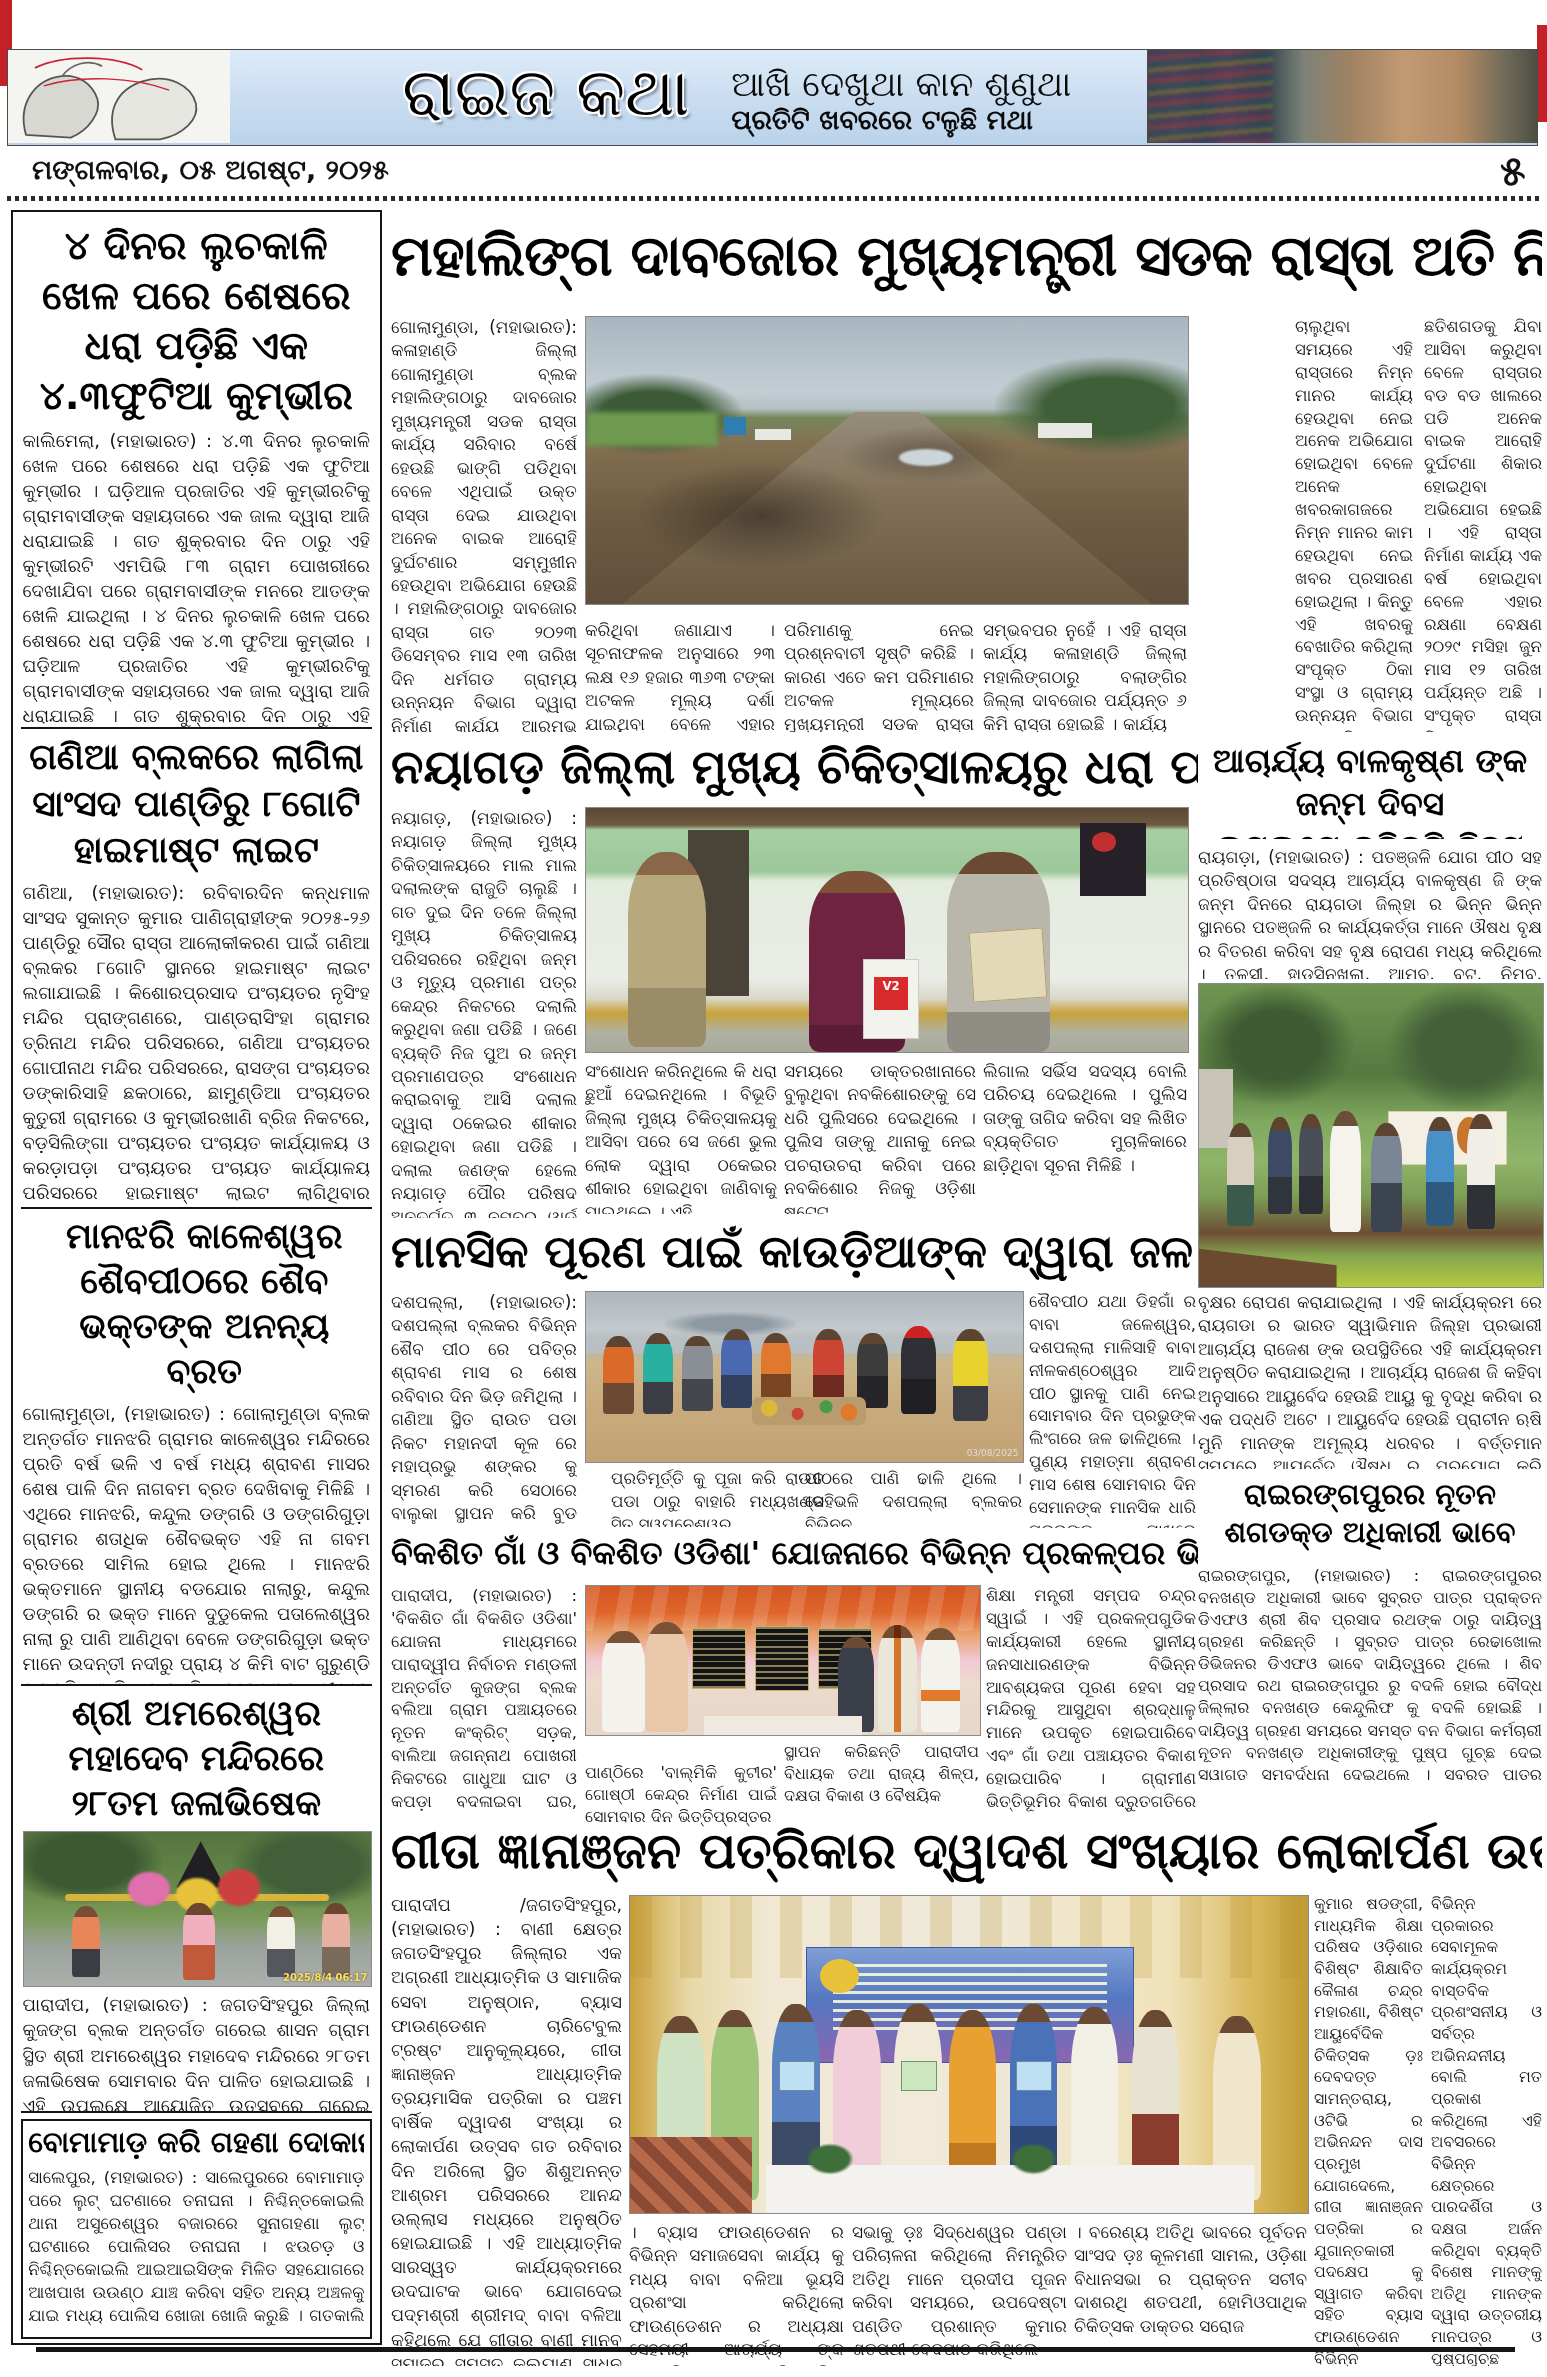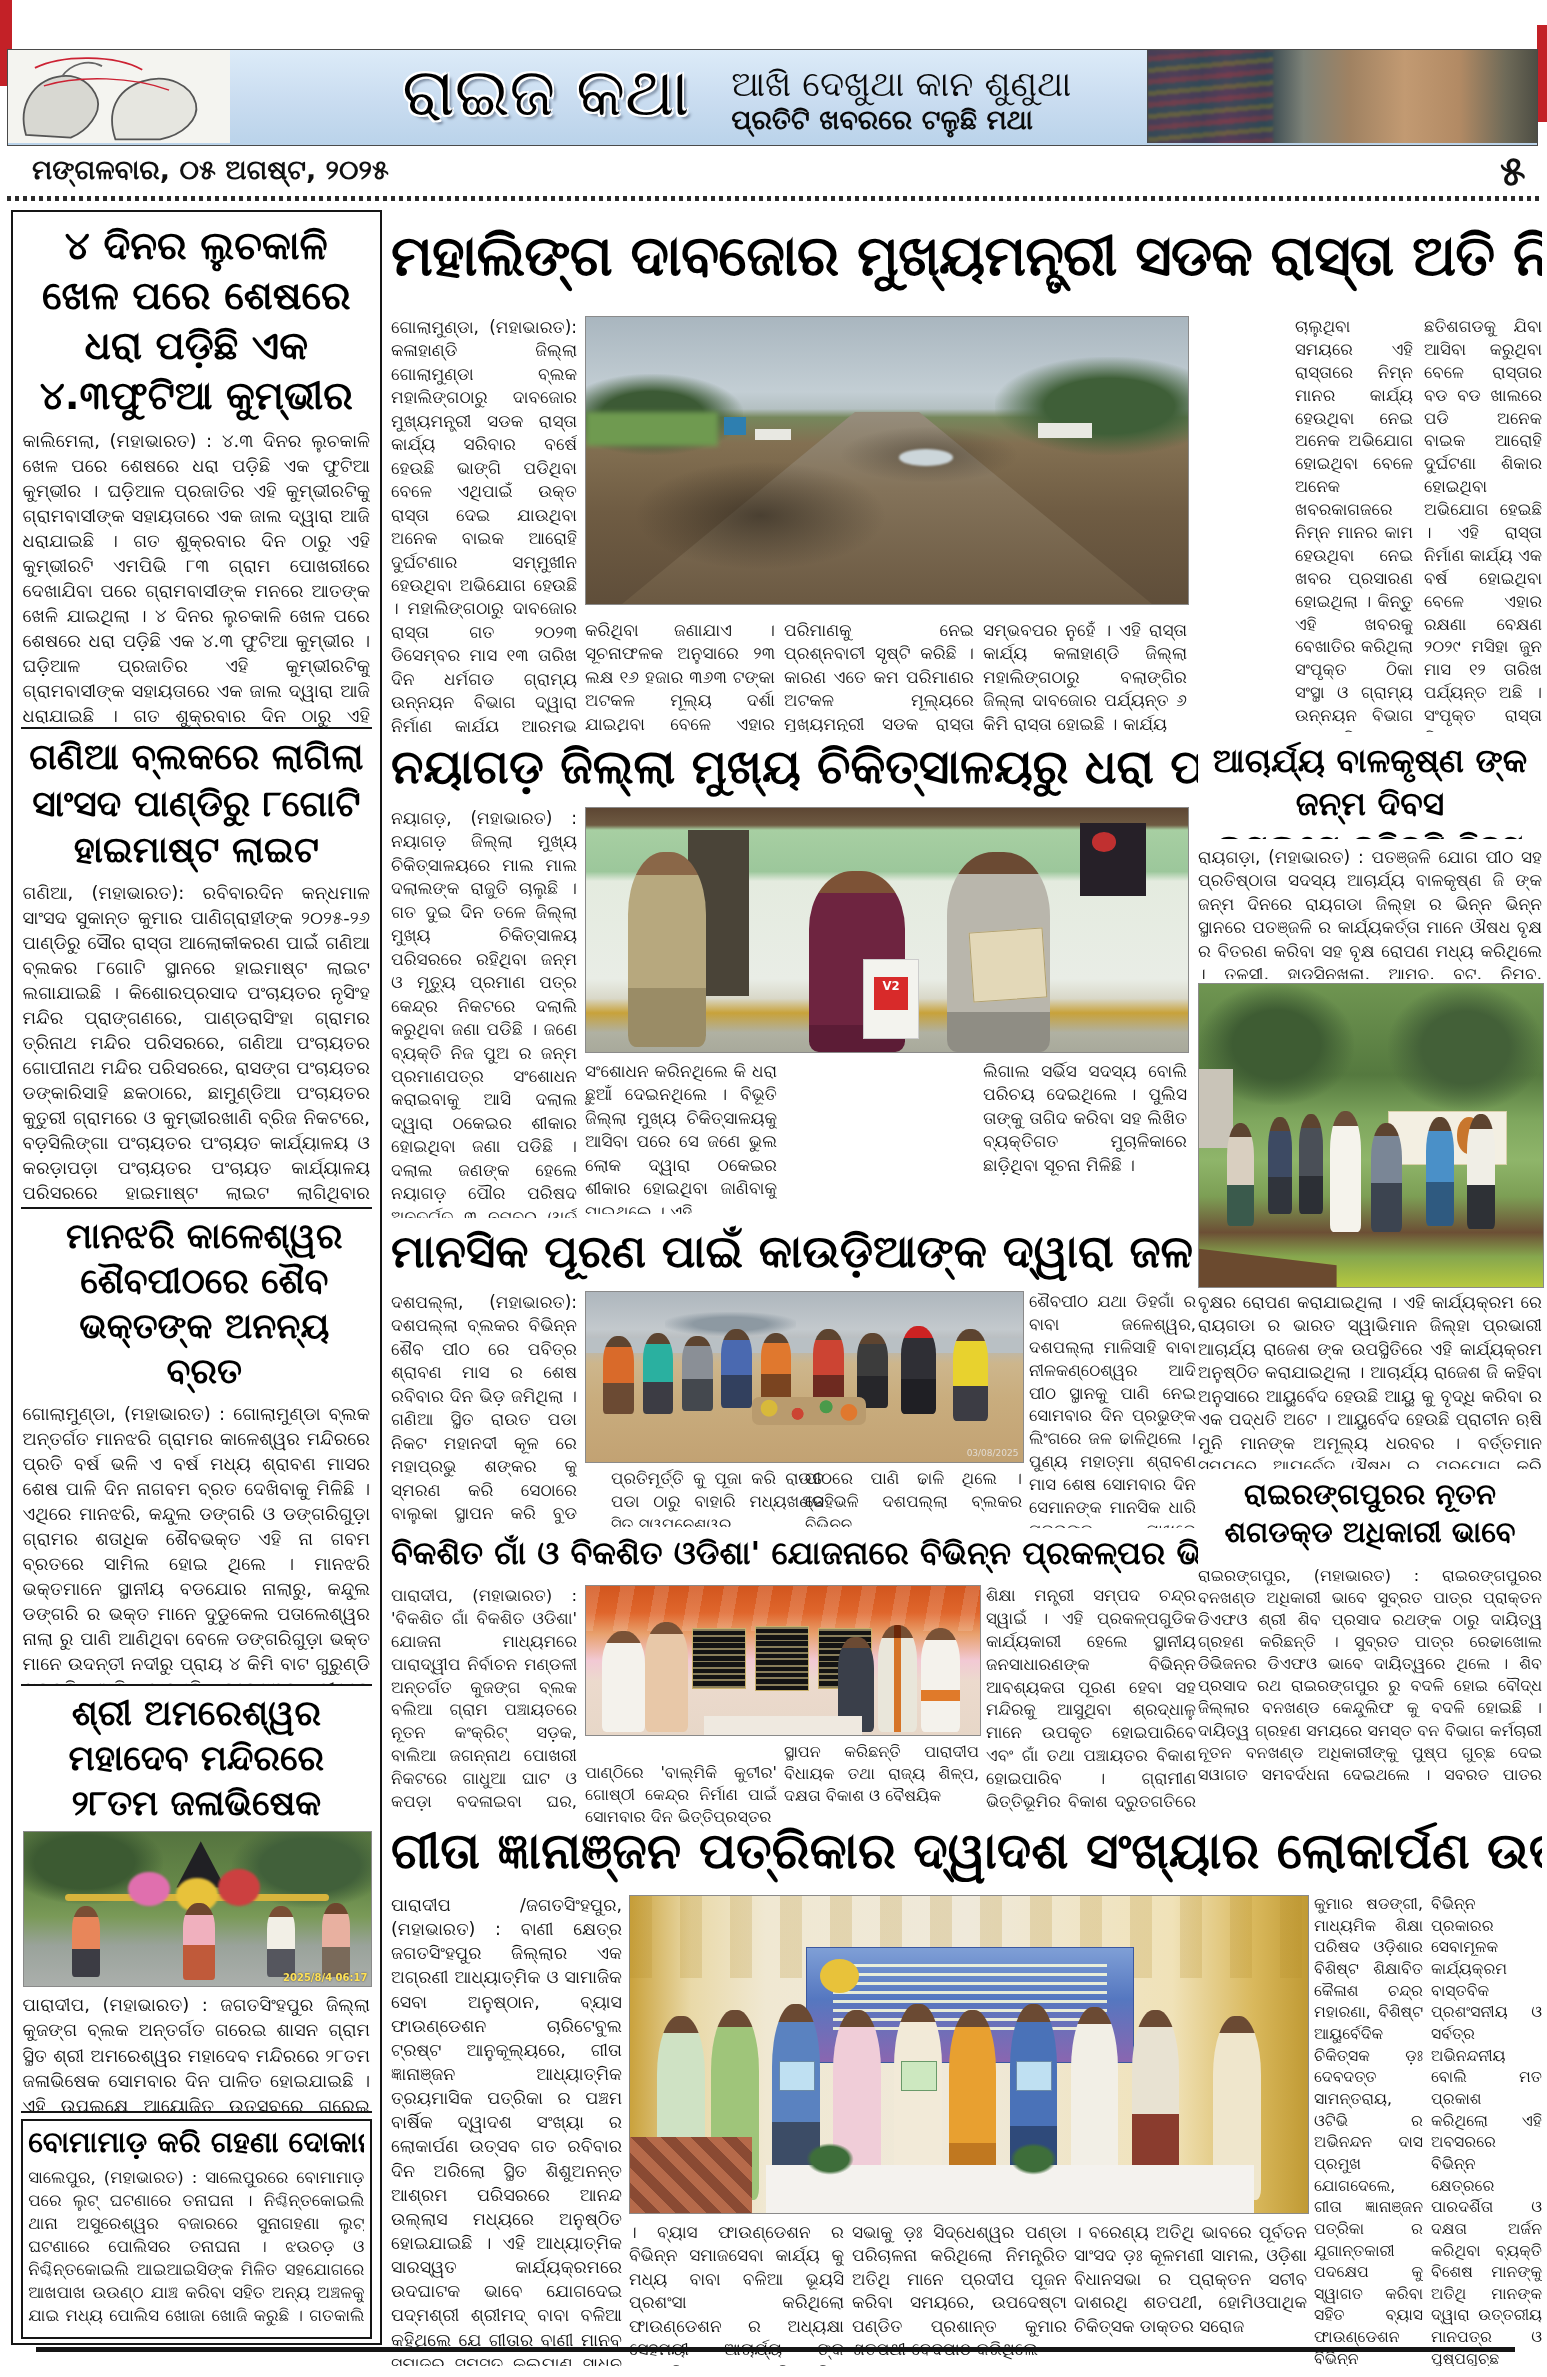--- a/index.html
+++ b/index.html
@@ -129,20 +129,21 @@
     <div style="left:84%;top:10%;width:4%;height:8%;background:#c03030;border-radius:50%;"></div>
     <div class="fig" style="left:7%;top:18%;width:13%;height:80%;background:linear-gradient(180deg,#8a6748 0 12%,#b7a87e 12% 70%,#9a8c66 70%);"></div>
     <div class="fig" style="left:37%;top:26%;width:16%;height:74%;background:linear-gradient(180deg,#7d5236 0 12%,#6e2440 12% 85%,#5c1c36 85%);"></div>
     <div class="fig" style="left:60%;top:18%;width:17%;height:82%;background:linear-gradient(180deg,#6b4a33 0 11%,#b9b6ac 11% 80%,#8f8d84 80%);"></div>
     <div style="left:64%;top:50%;width:12%;height:28%;background:#e3d8b8;border:0.9px solid #b0a070;transform:rotate(-4deg);"></div>
     <div style="left:46%;top:62%;width:9%;height:32%;background:#f3f3ee;border:0.9px solid #ccc;">
       <div style="position:absolute;left:18%;top:22%;width:64%;height:42%;background:#d82a2a;color:#fff;font-size:11.7px;font-weight:bold;text-align:center;line-height:1.6;">V2</div>
     </div>
   </div>
   <div class="col" style="left:585px;top:1060px;width:192px;height:154px;">ସଂଶୋଧନ କରିନଥିଲେ କି ଧରା ଛୁଆଁ ଦେଇନଥିଲେ । ବିଭୂତି ଜିଲ୍ଲା ମୁଖ୍ୟ ଚିକିତ୍ସାଳୟକୁ ଆସିବା ପରେ ସେ ଜଣେ ଭୁଲ ଲୋକ ଦ୍ୱାରା ଠକେଇର ଶୀକାର ହୋଇଥିବା ଜାଣିବାକୁ ପାଇଥିଲେ । ଏହି</div>
+  <div class="col" style="left:784px;top:1060px;width:192px;height:154px;">ସମୟରେ ଡାକ୍ତରଖାନାରେ ବୁଲୁଥିବା ନବକିଶୋରଙ୍କୁ ସେ ଧରି ପୁଲିସରେ ଦେଇଥିଲେ । ପୁଲିସ ତାଙ୍କୁ ଥାନାକୁ ନେଇ ପଚରାଉଚରା କରିବା ପରେ ନବକିଶୋର ନିଜକୁ ଓଡ଼ିଶା ଷ୍ଟେଟ୍</div>
   <div class="col" style="left:983px;top:1060px;width:204px;height:154px;">ଲିଗାଲ ସର୍ଭିସ ସଦସ୍ୟ ବୋଲି ପରିଚୟ ଦେଇଥିଲେ । ପୁଲିସ ତାଙ୍କୁ ତାଗିଦ କରିବା ସହ ଲିଖିତ ବ୍ୟକ୍ତିଗତ ମୁଚାଳିକାରେ ଛାଡ଼ିଥିବା ସୂଚନା ମିଳିଛି ।</div>
 
   <div class="hl2" style="left:1198px;top:740px;width:344px;height:99px;font-size:33px;">
     <div>ଆଚାର୍ଯ୍ୟ ବାଳକୃଷ୍ଣ ଙ୍କ ଜନ୍ମ ଦିବସ</div>
     <div>ଉପଲକ୍ଷେ ଜଡିବୁଟି ଦିବସ ପାଳିତ</div>
   </div>
   <div class="col" style="left:1198px;top:846px;width:344px;height:133px;">ରାୟଗଡ଼ା, (ମହାଭାରତ) : ପତଞ୍ଜଳି ଯୋଗ ପୀଠ ସହ ପ୍ରତିଷ୍ଠାତା ସଦସ୍ୟ ଆଚାର୍ଯ୍ୟ ବାଳକୃଷ୍ଣ ଜି ଙ୍କ ଜନ୍ମ ଦିନରେ ରାୟଗଡା ଜିଲ୍ହା ର ଭିନ୍ନ ଭିନ୍ନ ସ୍ଥାନରେ ପତଞ୍ଜଳି ର କାର୍ଯ୍ୟକର୍ତ୍ତା ମାନେ ଔଷଧ ବୃକ୍ଷ ର ବିତରଣ କରିବା ସହ ବୃକ୍ଷ ରୋପଣ ମଧ୍ୟ କରିଥିଲେ । ତୁଳସୀ, ହାଡ଼ସିନଖୁଲା, ଆମ୍ବ, ବଟ, ନିମ୍ବ, ଆଲୋଭେରା, ଗିଲୟ ଇତ୍ୟାଦି</div>
   <div class="photo" style="left:1198px;top:983px;width:344px;height:303px;
               background:linear-gradient(180deg,#6f9551 0%,#55793f 30%,#7fa75e 45%,#8fb56a 58%,#7d9f55 70%,#6c4f35 82%,#86a74e 90%,#b7c93e 100%);">
     <div style="left:0;top:0;width:45%;height:40%;background:radial-gradient(ellipse,#3e5c33 40%,rgba(62,92,51,0) 72%);"></div>

